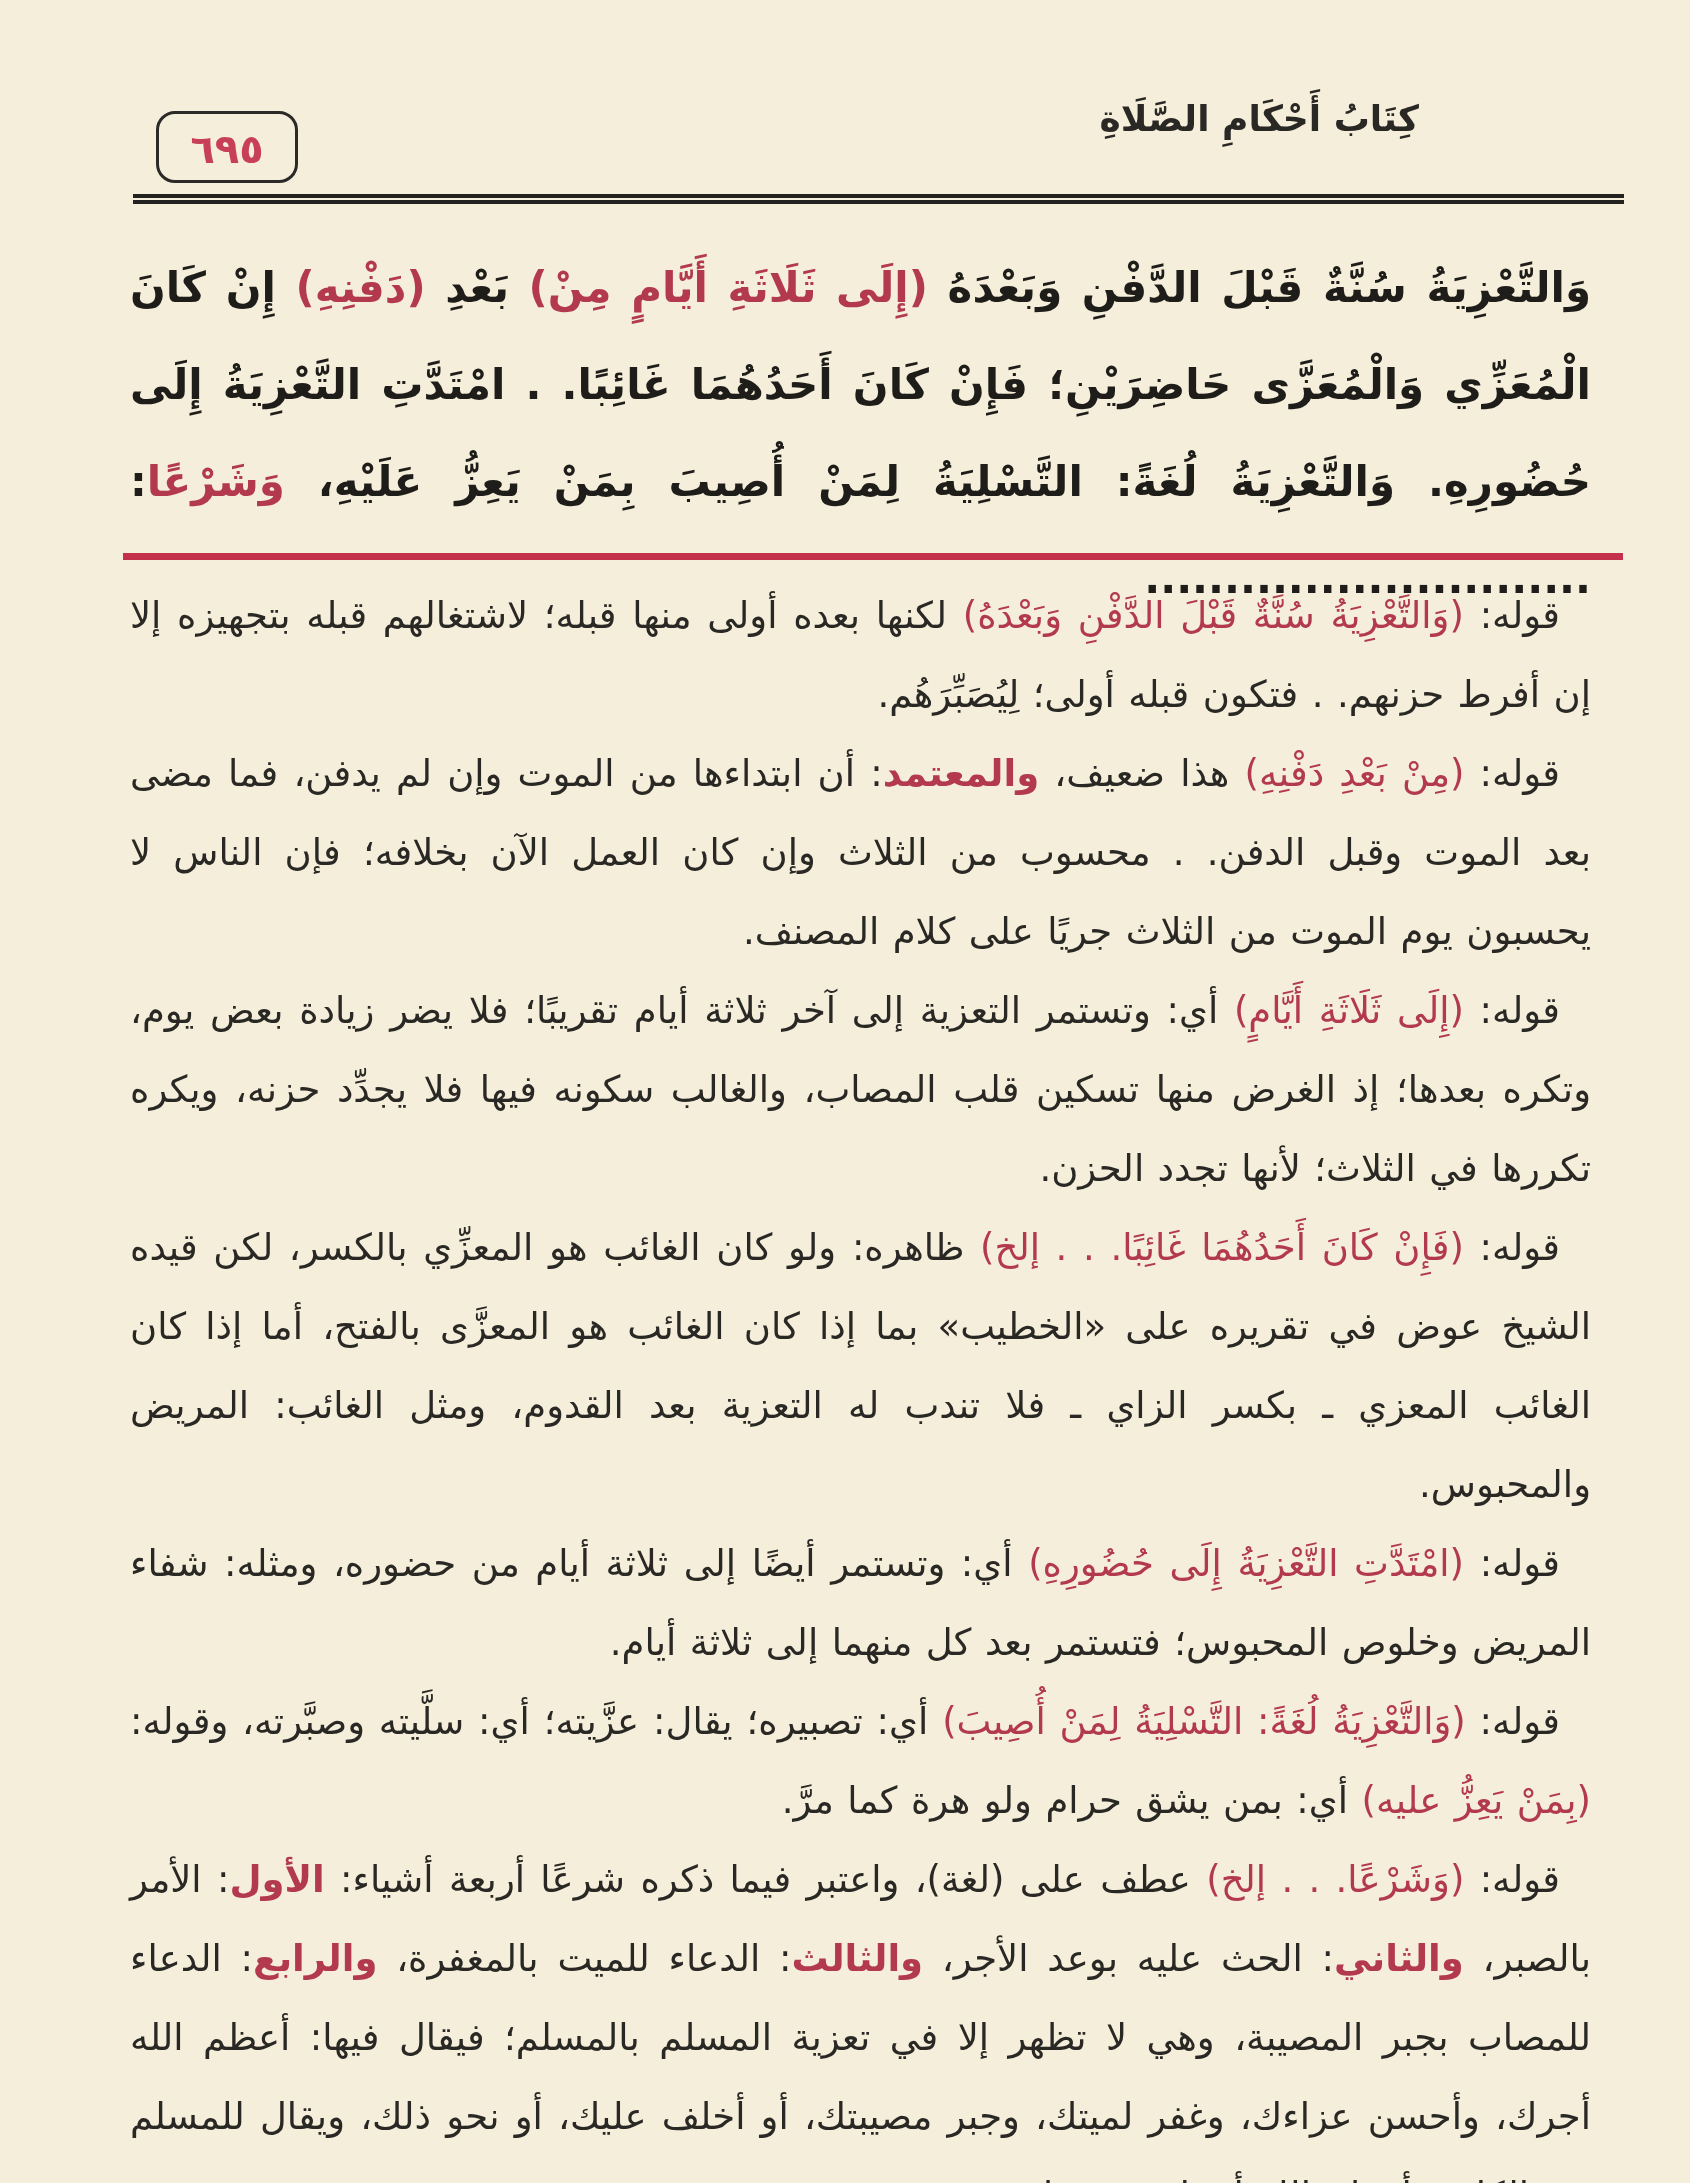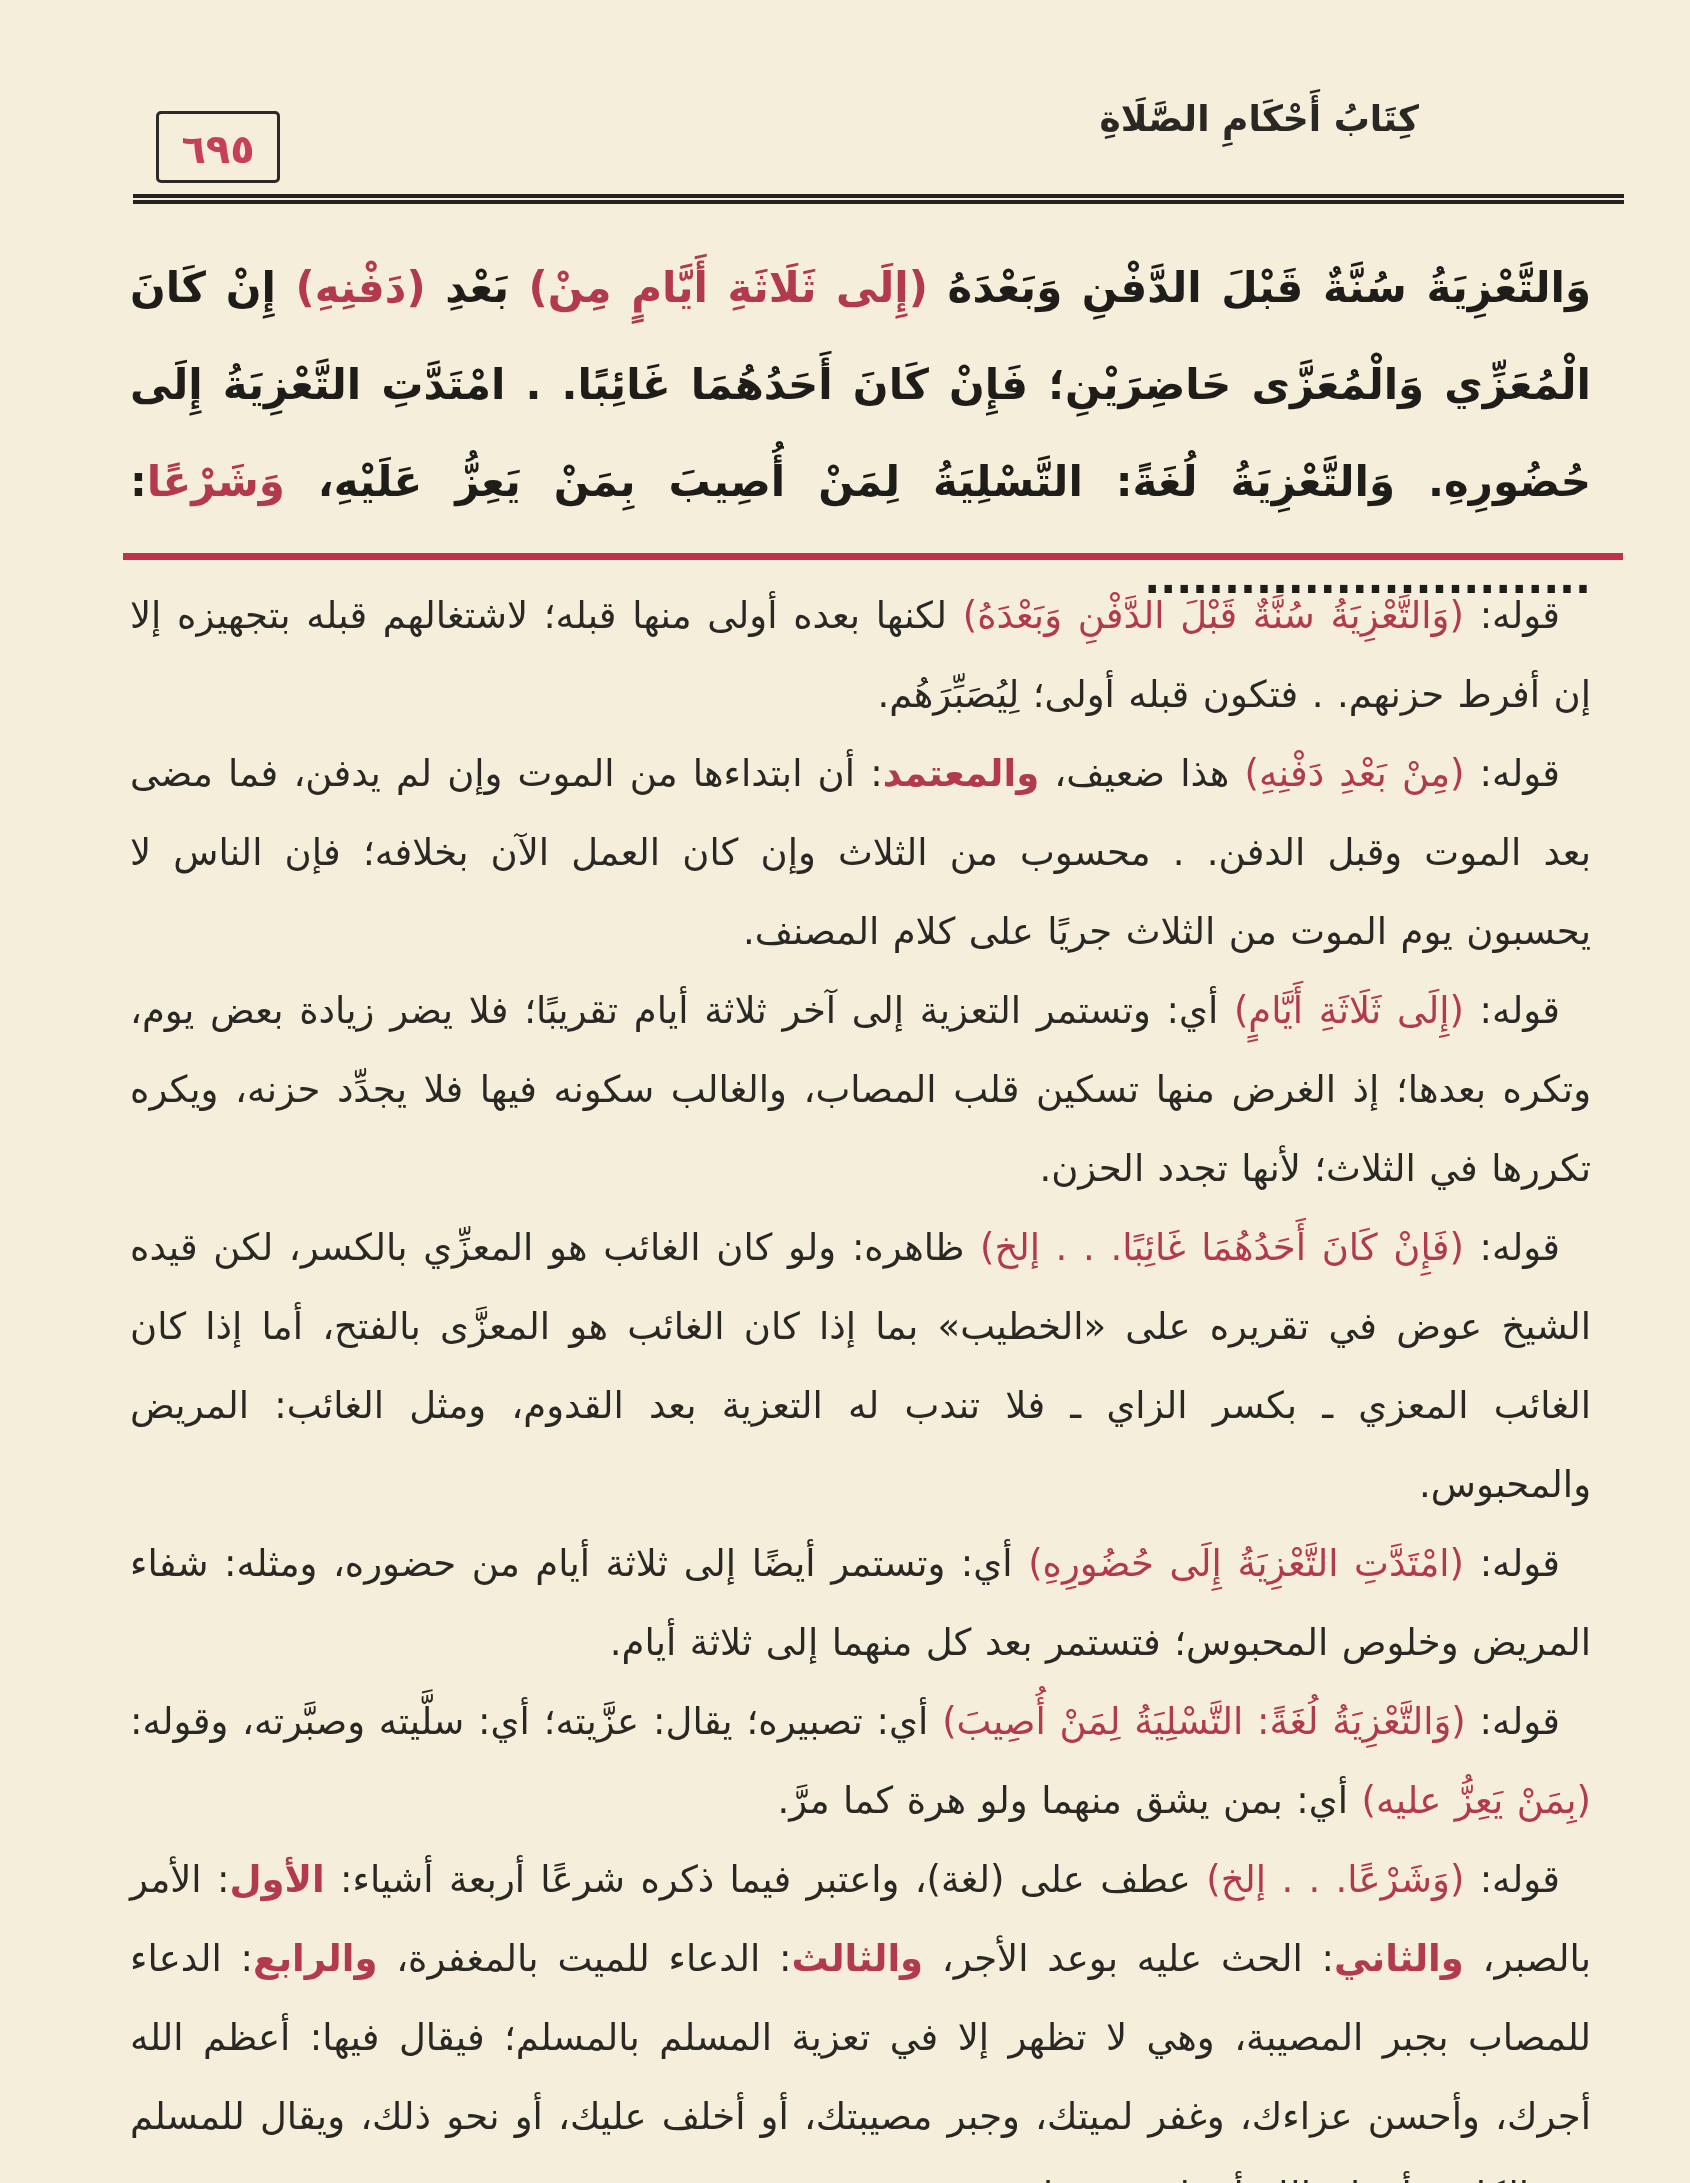--- a/index.html
+++ b/index.html
@@ -6,22 +6,22 @@
   .page{
     position:relative;
     width:1691px;height:2507px;
     background:var(--bg,#f4eeda);
     font-family:"DejaVu Sans",sans-serif;
     direction:rtl;
     color:var(--ink,#262420);
     overflow:hidden;
   }
   .page-number-box{
-    position:absolute;left:157px;top:111px;width:124px;height:72px;
-    border:3.5px solid #2b2a28;border-radius:5px;box-sizing:border-box;
+    position:absolute;left:157px;top:111px;width:142px;height:72px;
+    border:3.5px solid #2b2a28;border-radius:19px;box-sizing:border-box;
     display:flex;align-items:center;justify-content:center;
     background:transparent;
   }
   .page-number{
     color:var(--num-red,#c84058);
     font-size:40px;font-weight:bold;letter-spacing:4.4px;line-height:1;
     padding-top:3.5px;
   }
   .book-title{
     position:absolute;top:96px;right:271px;margin:0;
@@ -73,18 +73,18 @@
   </section>
 
   <div class="red-divider"></div>
 
   <section class="commentary">
       <p class="indent"><span>قوله: </span><span class="red">(وَالتَّعْزِيَةُ سُنَّةٌ قَبْلَ الدَّفْنِ وَبَعْدَهُ)</span><span> لكنها بعده أولى منها قبله؛ لاشتغالهم قبله بتجهيزه إلا إن أفرط حزنهم. . فتكون قبله أولى؛ لِيُصَبِّرَهُم.</span></p>
       <p class="indent"><span>قوله: </span><span class="red">(مِنْ بَعْدِ دَفْنِهِ)</span><span> هذا ضعيف، </span><span class="red bold">والمعتمد</span><span>: أن ابتداءها من الموت وإن لم يدفن، فما مضى بعد الموت وقبل الدفن. . محسوب من الثلاث وإن كان العمل الآن بخلافه؛ فإن الناس لا يحسبون يوم الموت من الثلاث جريًا على كلام المصنف.</span></p>
       <p class="indent"><span>قوله: </span><span class="red">(إِلَى ثَلَاثَةِ أَيَّامٍ)</span><span> أي: وتستمر التعزية إلى آخر ثلاثة أيام تقريبًا؛ فلا يضر زيادة بعض يوم، وتكره بعدها؛ إذ الغرض منها تسكين قلب المصاب، والغالب سكونه فيها فلا يجدِّد حزنه، ويكره تكررها في الثلاث؛ لأنها تجدد الحزن.</span></p>
       <p class="indent"><span>قوله: </span><span class="red">(فَإِنْ كَانَ أَحَدُهُمَا غَائِبًا. . . إلخ)</span><span> ظاهره: ولو كان الغائب هو المعزِّي بالكسر، لكن قيده الشيخ عوض في تقريره على «الخطيب» بما إذا كان الغائب هو المعزَّى بالفتح، أما إذا كان الغائب المعزي ـ بكسر الزاي ـ فلا تندب له التعزية بعد القدوم، ومثل الغائب: المريض والمحبوس.</span></p>
       <p class="indent"><span>قوله: </span><span class="red">(امْتَدَّتِ التَّعْزِيَةُ إِلَى حُضُورِهِ)</span><span> أي: وتستمر أيضًا إلى ثلاثة أيام من حضوره، ومثله: شفاء المريض وخلوص المحبوس؛ فتستمر بعد كل منهما إلى ثلاثة أيام.</span></p>
-      <p class="indent"><span>قوله: </span><span class="red">(وَالتَّعْزِيَةُ لُغَةً: التَّسْلِيَةُ لِمَنْ أُصِيبَ)</span><span> أي: تصبيره؛ يقال: عزَّيته؛ أي: سلَّيته وصبَّرته، وقوله: </span><span class="red">(بِمَنْ يَعِزُّ عليه)</span><span> أي: بمن يشق منهما ولو هرة كما مرَّ.</span></p>
+      <p class="indent"><span>قوله: </span><span class="red">(وَالتَّعْزِيَةُ لُغَةً: التَّسْلِيَةُ لِمَنْ أُصِيبَ)</span><span> أي: تصبيره؛ يقال: عزَّيته؛ أي: سلَّيته وصبَّرته، وقوله: </span><span class="red">(بِمَنْ يَعِزُّ عليه)</span><span> أي: بمن يشق حرام ولو هرة كما مرَّ.</span></p>
       <p class="indent"><span>قوله: </span><span class="red">(وَشَرْعًا. . . إلخ)</span><span> عطف على (لغة)، واعتبر فيما ذكره شرعًا أربعة أشياء: </span><span class="red bold">الأول</span><span>: الأمر بالصبر، </span><span class="red bold">والثاني</span><span>: الحث عليه بوعد الأجر، </span><span class="red bold">والثالث</span><span>: الدعاء للميت بالمغفرة، </span><span class="red bold">والرابع</span><span>: الدعاء للمصاب بجبر المصيبة، وهي لا تظهر إلا في تعزية المسلم بالمسلم؛ فيقال فيها: أعظم الله أجرك، وأحسن عزاءك، وغفر لميتك، وجبر مصيبتك، أو أخلف عليك، أو نحو ذلك، ويقال للمسلم في الكافر: أعظم الله أجرك، وصبرك</span></p>
     </section>
 
 </div>
 
 
 </body></html>

